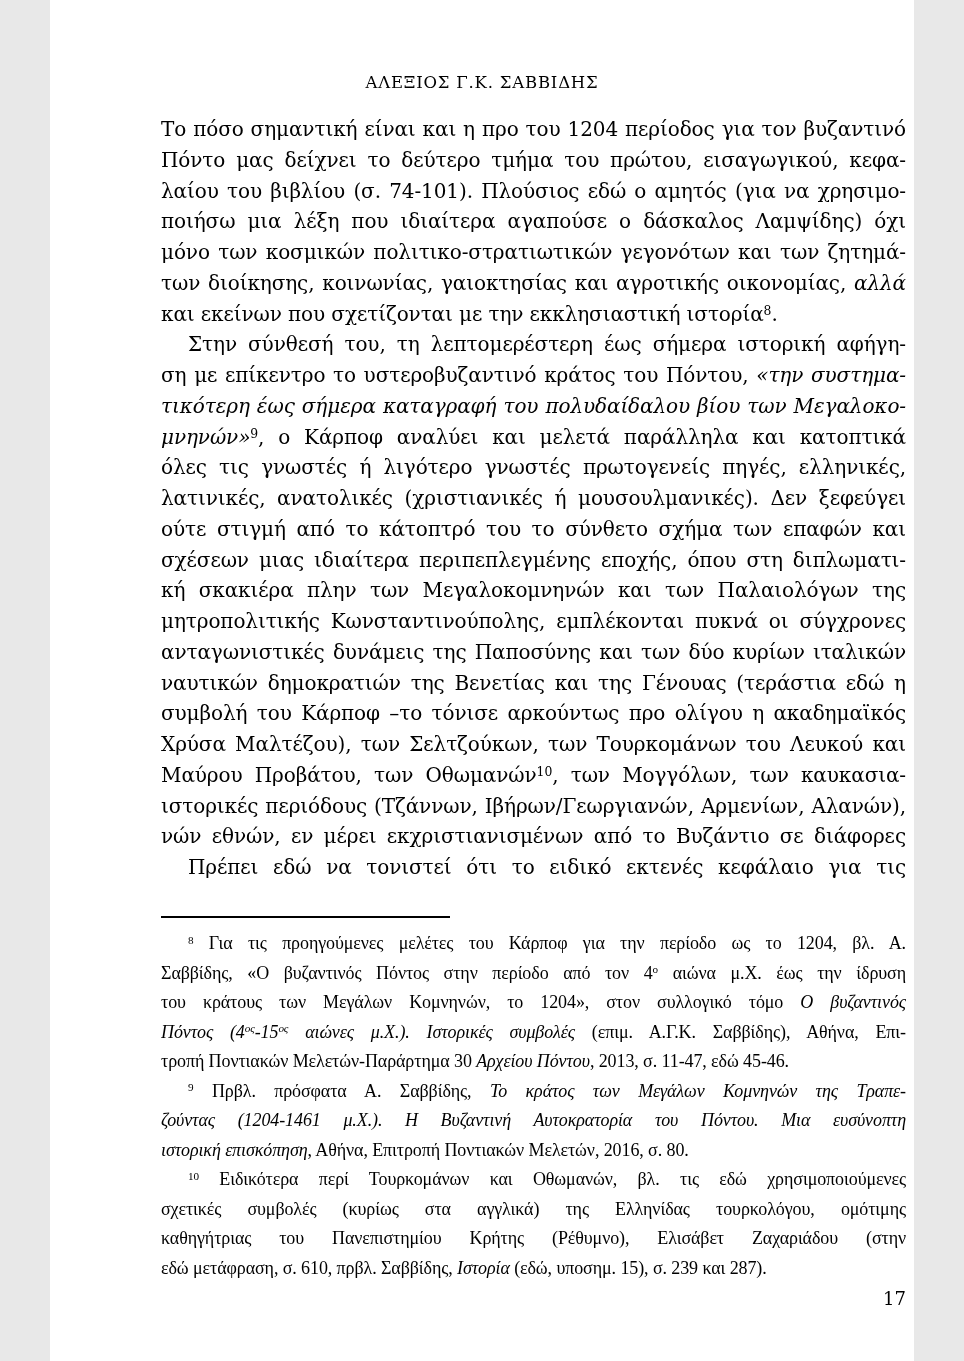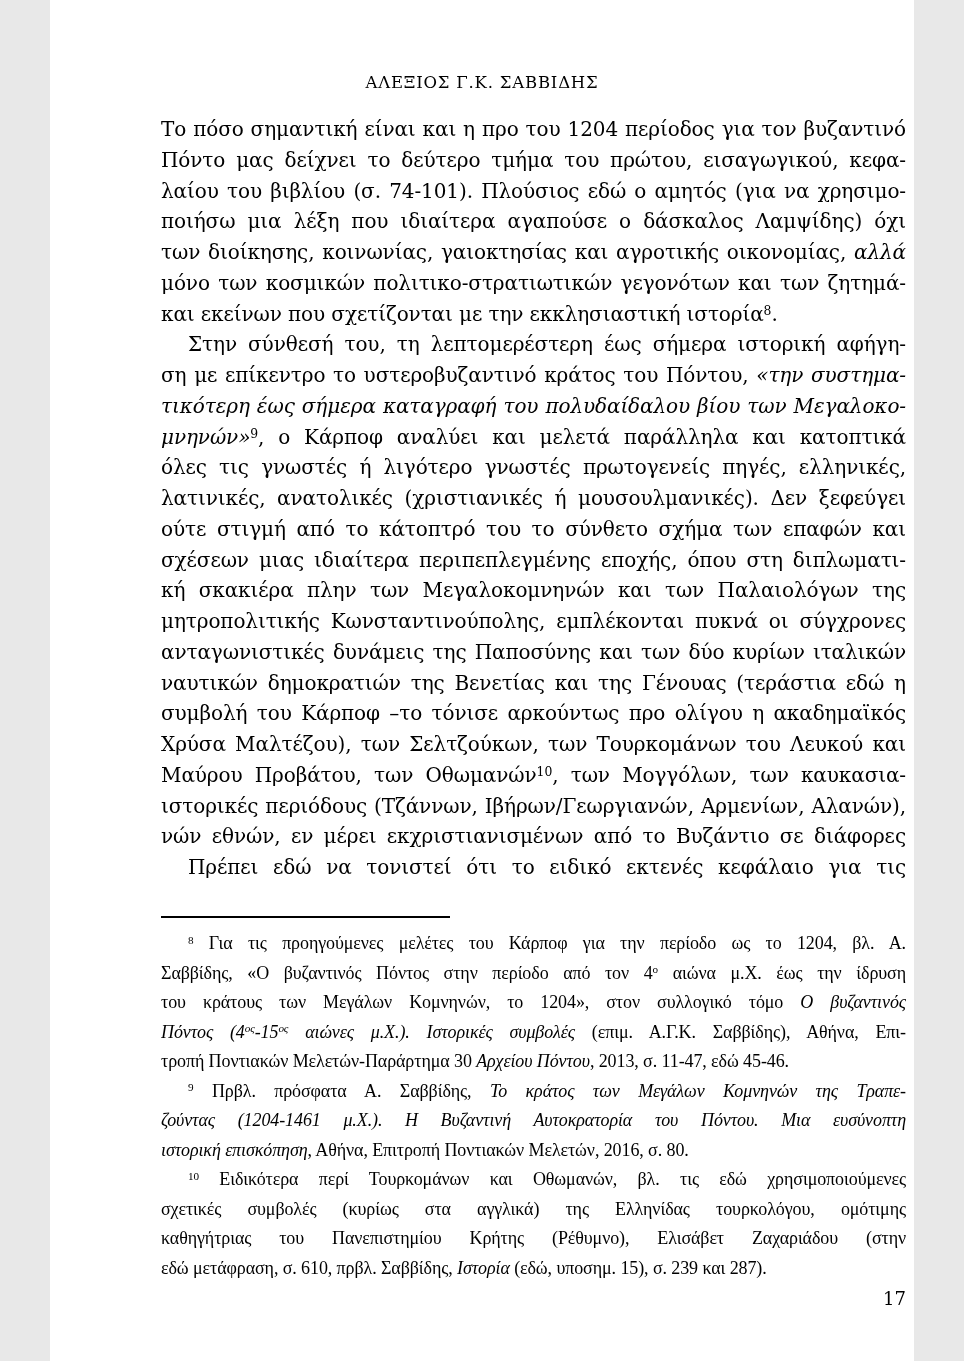--- a/index.html
+++ b/index.html
@@ -81,22 +81,22 @@
 <body>
 
 <div class="page">
   <div class="running-header">ΑΛΕΞΙΟΣ Γ.Κ. ΣΑΒΒΙΔΗΣ</div>
   <div class="body-text" id="body-text">
       <div class="para">
         <div class="line"><span class="seg">Το πόσο σημαντική είναι και η προ του 1204 περίοδος για τον βυζαντινό</span></div>
         <div class="line"><span class="seg">Πόντο μας δείχνει το δεύτερο τμήμα του πρώτου, εισαγωγικού, κεφα-</span></div>
         <div class="line"><span class="seg">λαίου του βιβλίου (σ. 74-101). Πλούσιος εδώ ο αμητός (για να χρησιμο-</span></div>
         <div class="line"><span class="seg">ποιήσω μια λέξη που ιδιαίτερα αγαπούσε ο δάσκαλος Λαμψίδης) όχι</span></div>
+        <div class="line"><span class="seg">μόνο των κοσμικών πολιτικο-στρατιωτικών γεγονότων και των ζητημά-</span></div>
         <div class="line"><span class="seg">των διοίκησης, κοινωνίας, γαιοκτησίας και αγροτικής οικονομίας, </span><span class="seg it">αλλά</span></div>
-        <div class="line"><span class="seg">μόνο των κοσμικών πολιτικο-στρατιωτικών γεγονότων και των ζητημά-</span></div>
         <div class="line last"><span class="seg">και εκείνων που σχετίζονται με την εκκλησιαστική ιστορία</span><sup class="fnref"><span class="seg">8</span></sup><span class="seg">.</span></div>
       </div>
       <div class="para indent">
         <div class="line"><span class="seg">Στην σύνθεσή του, τη λεπτομερέστερη έως σήμερα ιστορική αφήγη-</span></div>
         <div class="line"><span class="seg">ση με επίκεντρο το υστεροβυζαντινό κράτος του Πόντου, </span><span class="seg it">«την συστημα-</span></div>
         <div class="line"><span class="seg it">τικότερη έως σήμερα καταγραφή του πολυδαίδαλου βίου των Μεγαλοκο-</span></div>
         <div class="line"><span class="seg it">μνηνών»</span><sup class="fnref"><span class="seg">9</span></sup><span class="seg">, ο Κάρποφ αναλύει και μελετά παράλληλα και κατοπτικά</span></div>
         <div class="line"><span class="seg">όλες τις γνωστές ή λιγότερο γνωστές πρωτογενείς πηγές, ελληνικές,</span></div>
         <div class="line"><span class="seg">λατινικές, ανατολικές (χριστιανικές ή μουσουλμανικές). Δεν ξεφεύγει</span></div>
         <div class="line"><span class="seg">ούτε στιγμή από το κάτοπτρό του το σύνθετο σχήμα των επαφών και</span></div>

